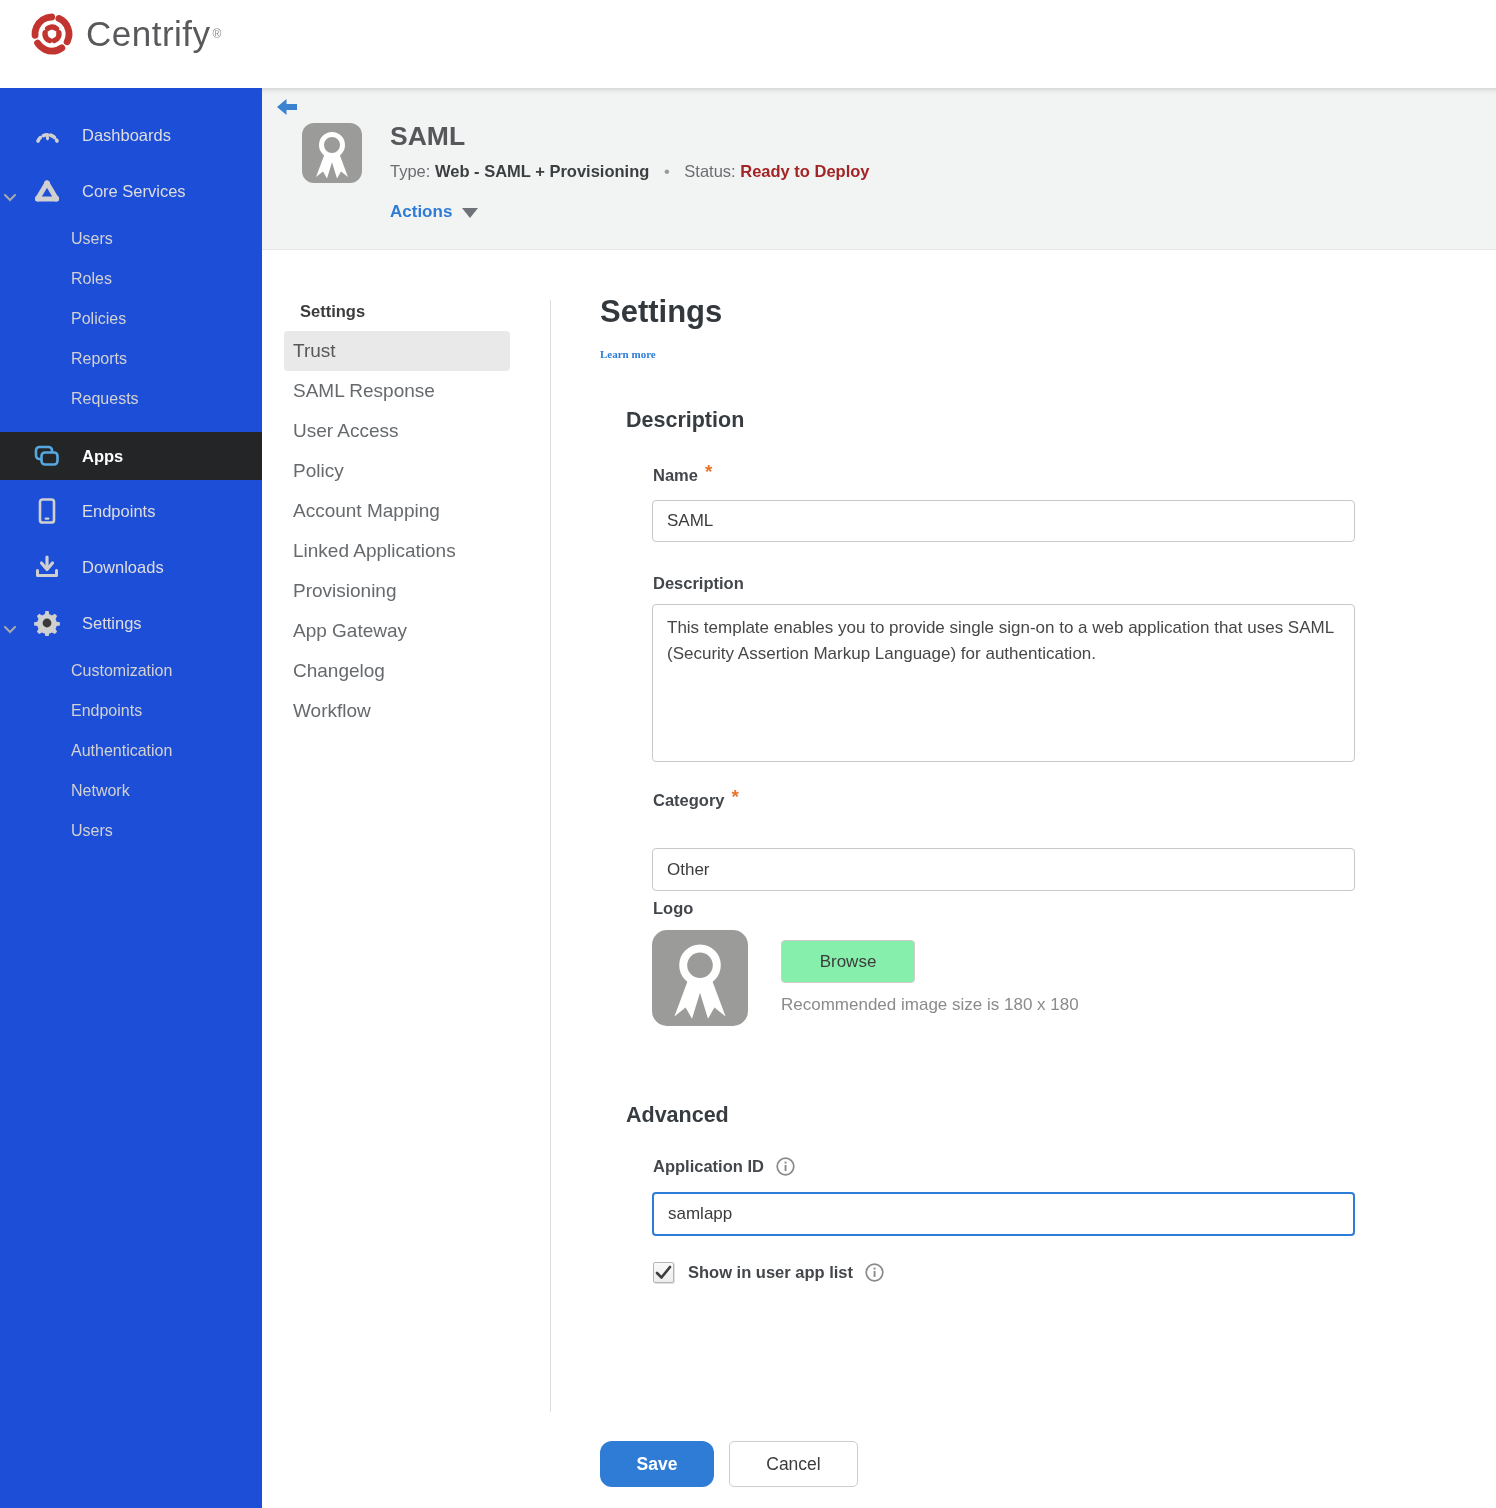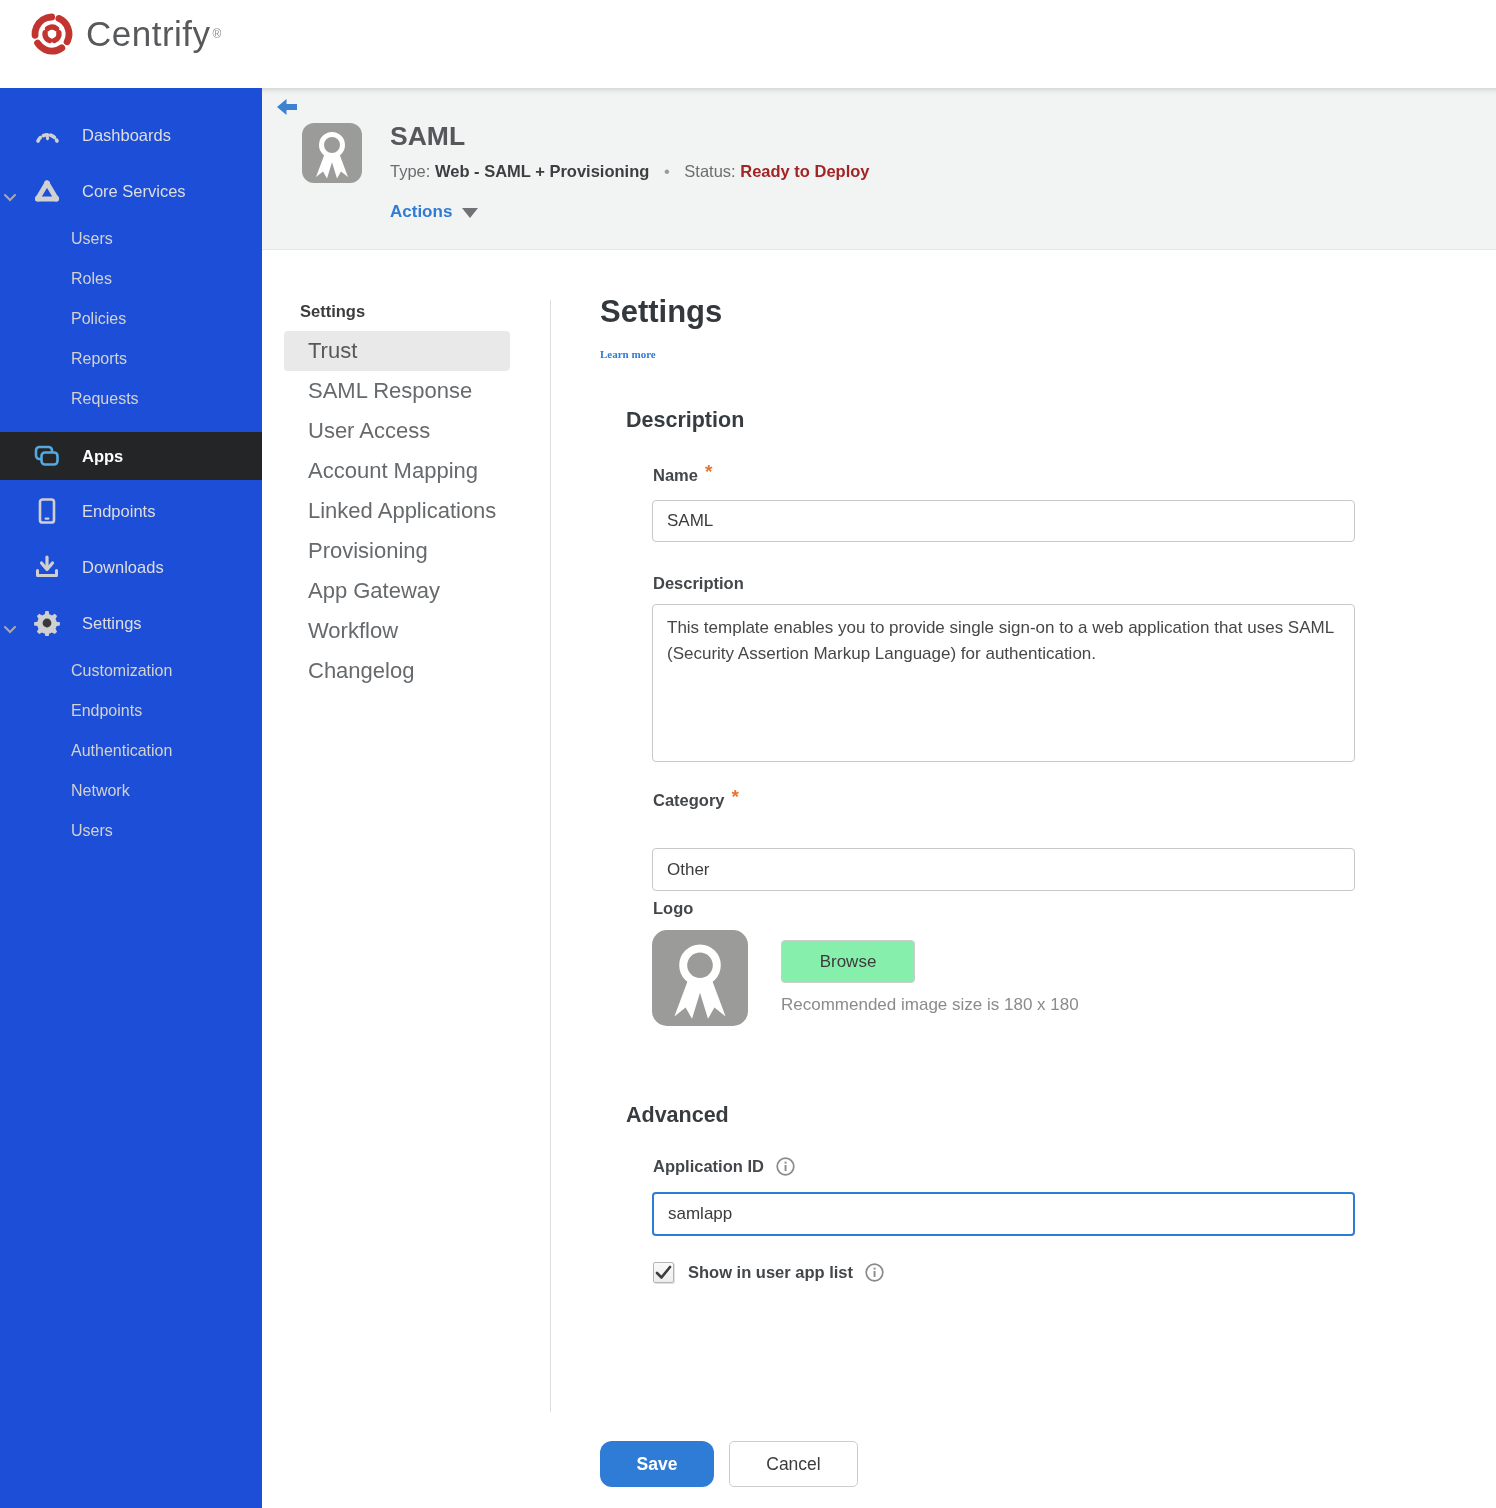--- a/index.html
+++ b/index.html
@@ -30,21 +30,21 @@
   .appmeta { position:absolute; left:128px; top:74px; font-size:16.5px; color:#6b6e70; }
   .appmeta b { color:#3c3f41; }
   .appmeta .dot { color:#9a9a9a; margin:0 10px; }
   .appmeta .status { color:#a32424; font-weight:bold; }
   .actions { position:absolute; left:128px; top:114px; font-size:17px; font-weight:bold; color:#2e7cd6; cursor:pointer; display:flex; align-items:center; }
   .caret-down { width:0; height:0; border-left:8px solid transparent; border-right:8px solid transparent; border-top:10px solid #6f7377; margin-left:10px; margin-top:2px; }
 
   
   .subnav { position:absolute; left:284px; top:294px; width:226px; }
   .subnav-title { font-size:16.5px; font-weight:bold; color:#3c3c3c; padding:8px 0 10px 16px; }
-  .subnav-item { height:40px; display:flex; align-items:center; padding-left:24px; font-size:22px; color:#666a6d; border-radius:4px; cursor:pointer; }
+  .subnav-item { height:40px; display:flex; align-items:center; padding-left:9px; font-size:19px; color:#666a6d; border-radius:4px; cursor:pointer; }
   .subnav-item.selected { background:#e9e9e9; color:#56585a; }
 
   .vdivider { position:absolute; left:550px; top:300px; width:1px; height:1112px; background:#dddddd; }
 
   
   .main-title { position:absolute; left:600px; top:294px; font-size:31px; font-weight:bold; color:#33383d; }
   .learn-more { position:absolute; left:600px; top:348px; font-size:11px; font-weight:bold; color:#2e7cd6; cursor:pointer;font-family:Liberation Serif, serif; }
   .h2 { position:absolute; font-size:21.5px; font-weight:bold; color:#373c41; }
   .lbl { position:absolute; font-size:16.5px; font-weight:bold; color:#43474b; display:flex; align-items:center; }
   .req { color:#e8742c; font-weight:bold; font-size:19px; margin-left:7px; position:relative; top:-3px; }
@@ -222,36 +222,39 @@
   <div class="subnav-item selected">
       <span>Trust</span>
     </div>
   <div class="subnav-item">
       <span>SAML Response</span>
     </div>
   <div class="subnav-item">
       <span>User Access</span>
     </div>
   <div class="subnav-item">
+      <span>Policy</span>
+    </div>
+  <div class="subnav-item">
       <span>Account Mapping</span>
     </div>
   <div class="subnav-item">
       <span>Linked Applications</span>
     </div>
   <div class="subnav-item">
       <span>Provisioning</span>
     </div>
   <div class="subnav-item">
       <span>App Gateway</span>
     </div>
   <div class="subnav-item">
+      <span>Changelog</span>
+    </div>
+  <div class="subnav-item">
       <span>Workflow</span>
-    </div>
-  <div class="subnav-item">
-      <span>Changelog</span>
     </div>
 </div>
 
 <div class="vdivider"></div>
 
 <div class="main-title">Settings</div>
 <a class="learn-more">Learn more</a>
 
 <div class="h2" style="left:626px; top:408px;">Description</div>
 

